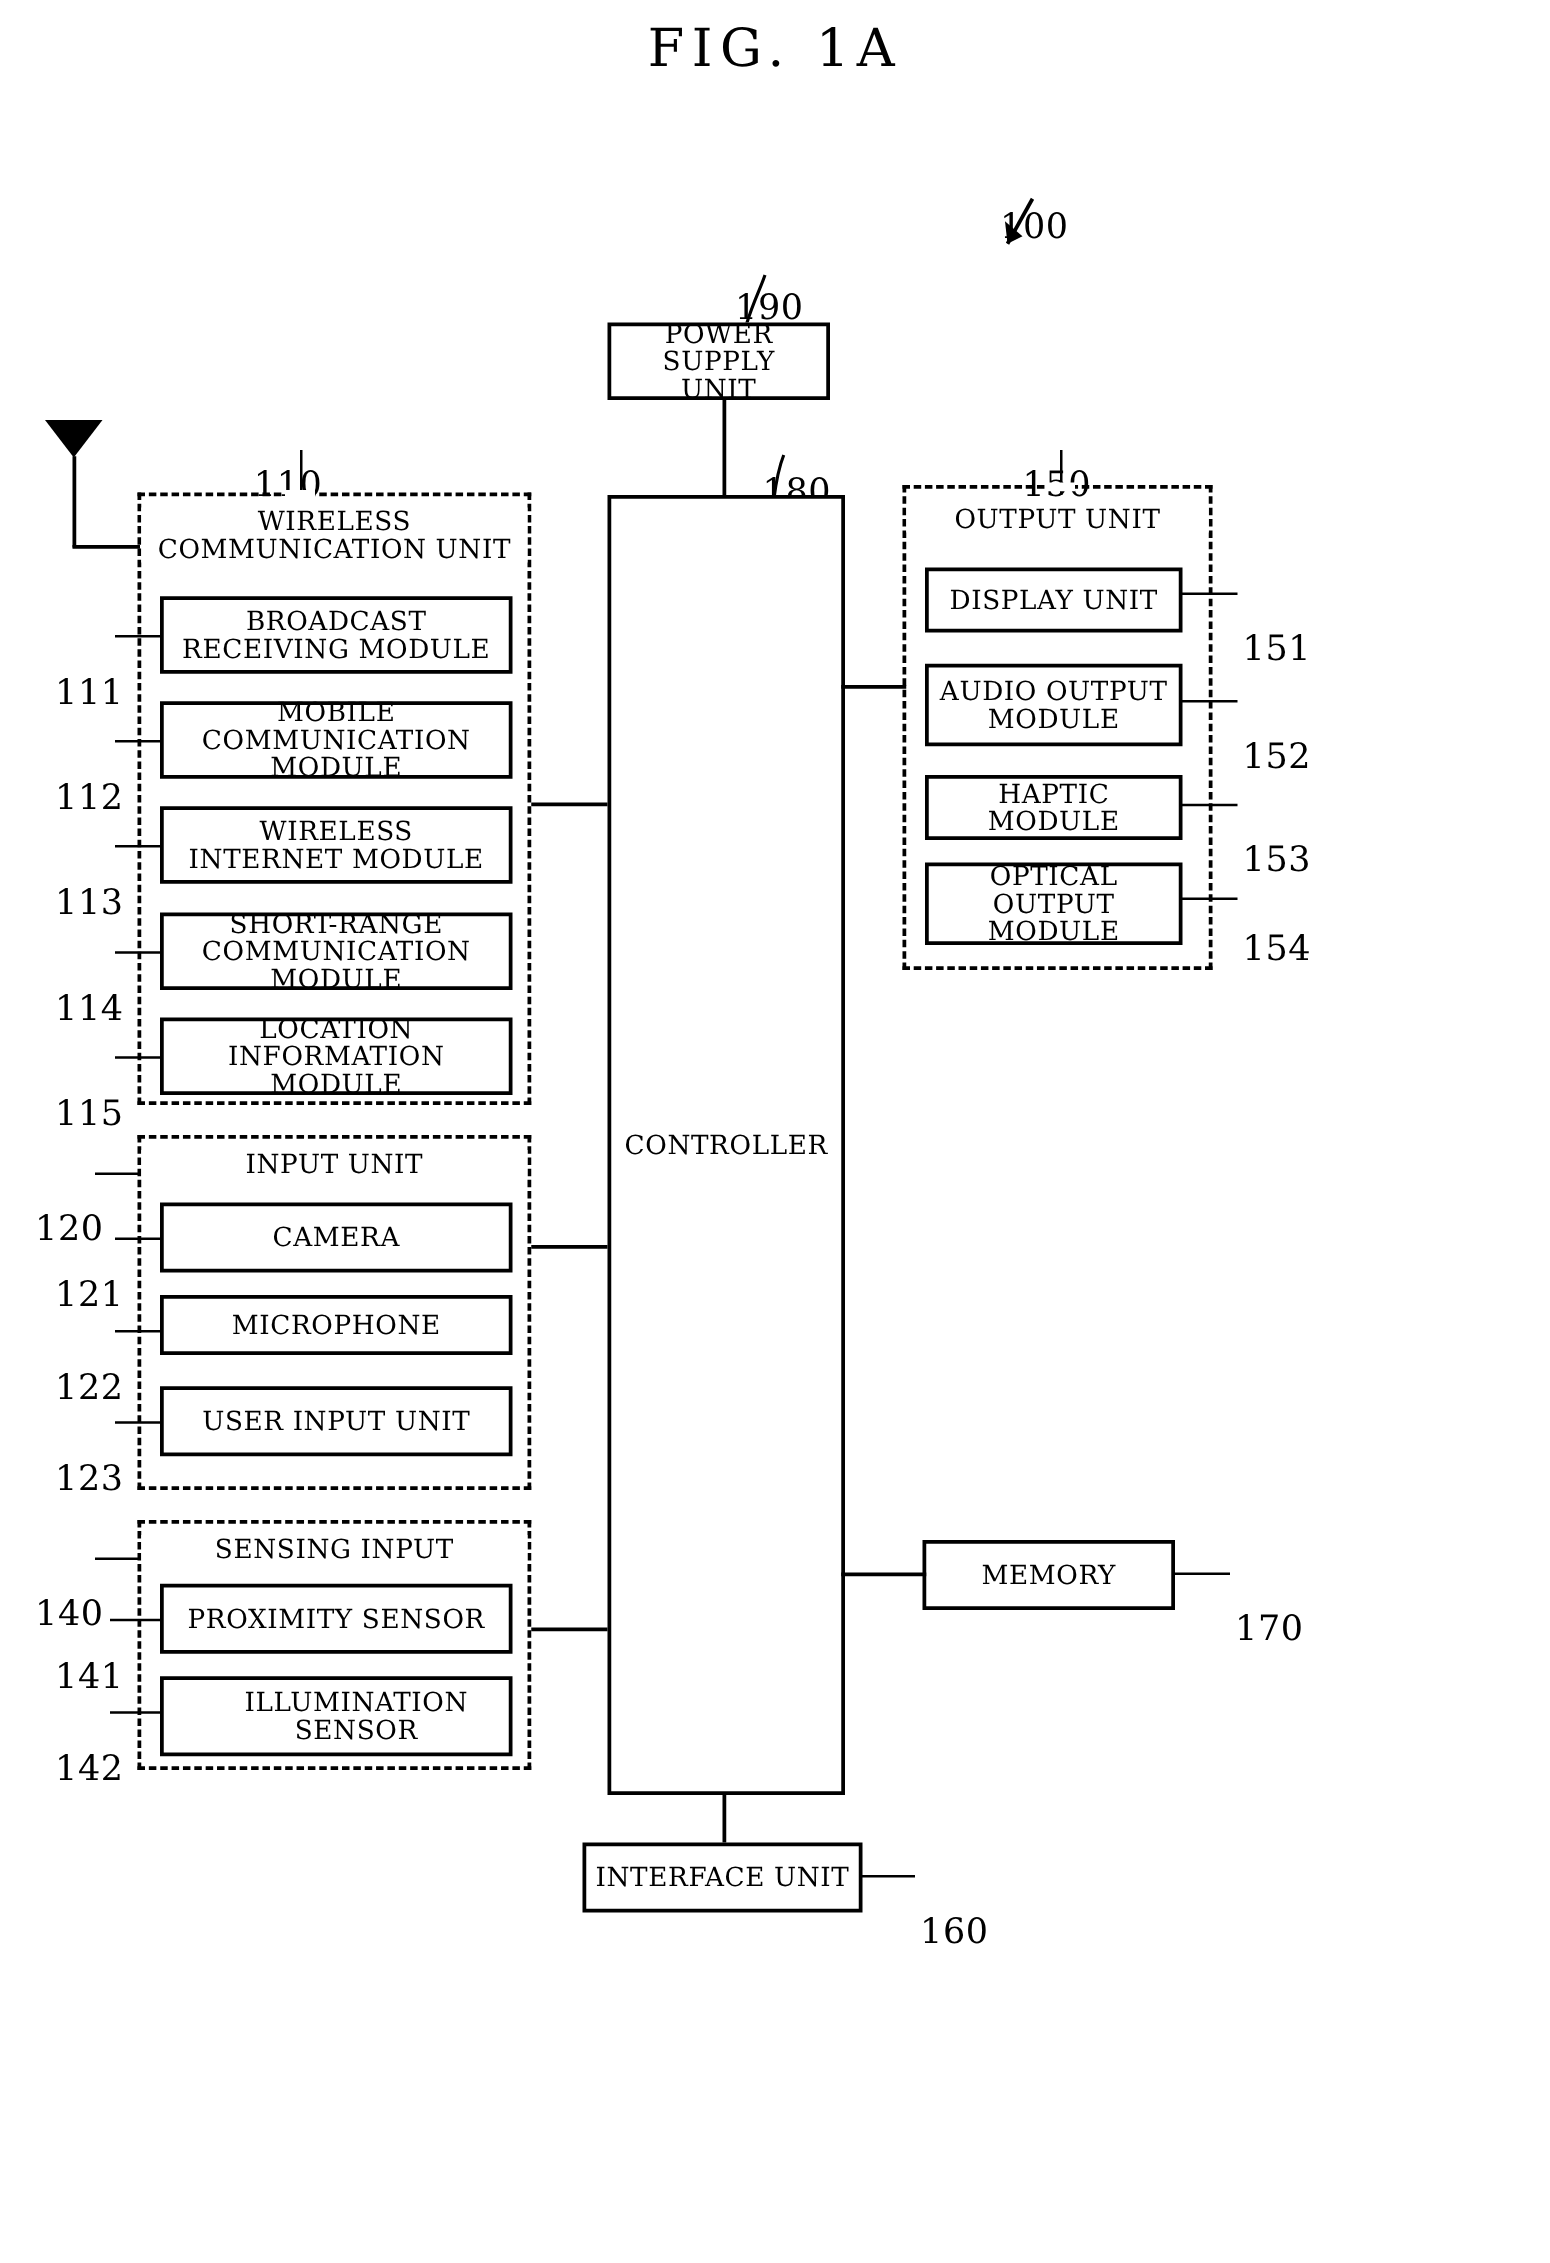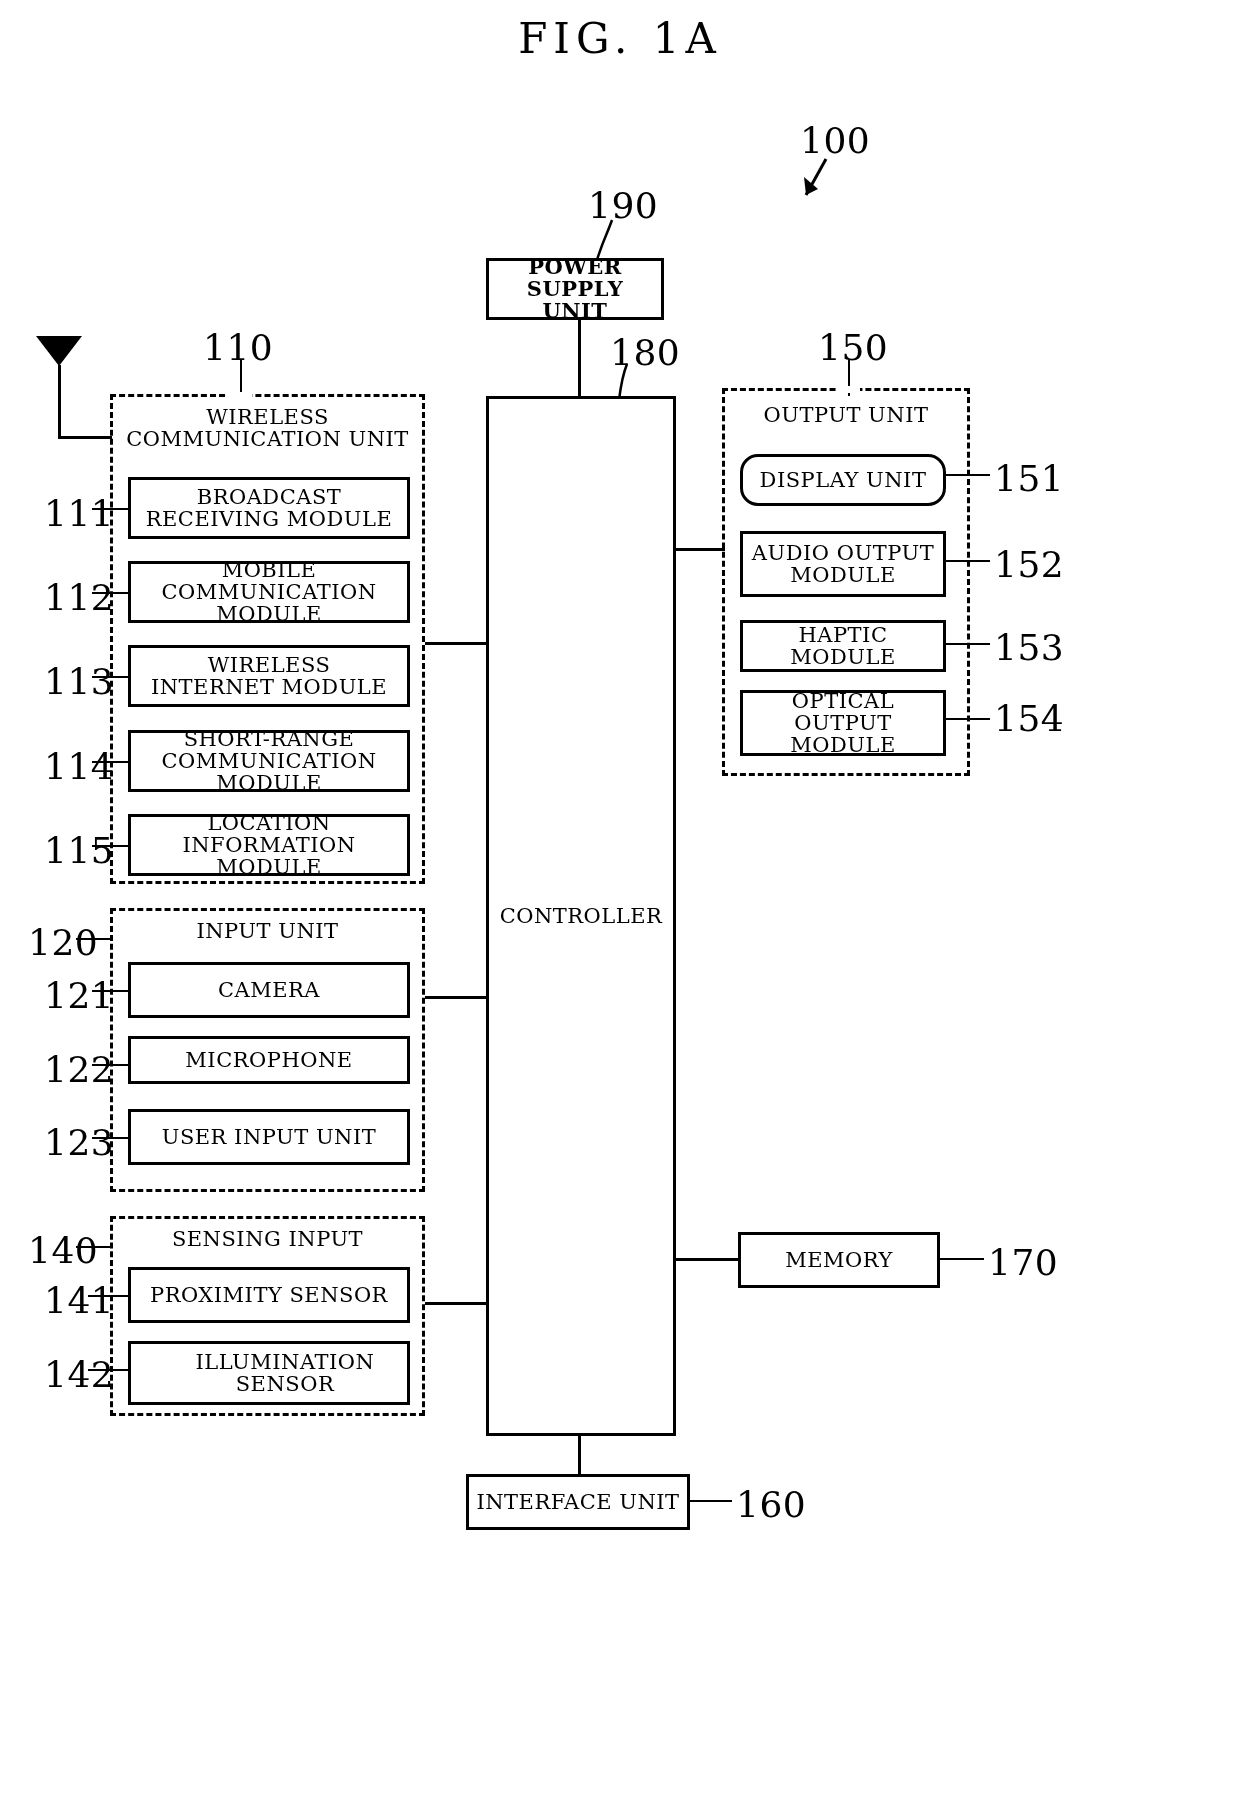--- a/index.html
+++ b/index.html
@@ -52,23 +52,24 @@
   .group-label {
     position: absolute;
     text-align: center;
     font-size: 21px;
     line-height: 1.05;
     letter-spacing: 0.5px;
     background: #fff;
   }
   .ref {
     position: absolute;
-    font-size: 36px;
+    font-size: 28px;
     letter-spacing: 0.5px;
     white-space: nowrap;
+    margin-top: 44px;
   }
   .hline {
     position: absolute;
     height: 0;
     border-top: 3px solid #000;
   }
   .vline {
     position: absolute;
     width: 0;
     border-left: 3px solid #000;
@@ -112,21 +113,21 @@
     <path d="M56,4 L36,40" stroke="#000" stroke-width="3" fill="none"></path>
     <path d="M36,40 L34,22 L48,34 Z" fill="#000"></path>
   </svg>
 
   <div class="ref" style="left:588px; top:185px;">190</div>
 
   <svg style="position:absolute; left:575px; top:218px;" width="50" height="45">
     <path d="M37,2 C33,14 28,22 22,42" stroke="#000" stroke-width="2.5" fill="none"></path>
   </svg>
 
-  <div class="solid-box" id="powerBox" style="left:486px; top:258px; width:178px; height:62px;font-weight:bold;">
+  <div class="solid-box" id="powerBox" style="left:486px; top:258px; width:178px; height:62px;">
     <span style="white-space:pre-line;">POWER SUPPLY
 UNIT</span>
   </div>
 
   <div class="vline" style="left:578px; top:320px; height:76px;"></div>
 
   <div class="ref" style="left:610px; top:332px;">180</div>
   <svg style="position:absolute; left:605px; top:362px;" width="40" height="42">
     <path d="M22,2 C18,12 16,22 14,38" stroke="#000" stroke-width="2.5" fill="none"></path>
   </svg>
@@ -231,21 +232,21 @@
   <div class="hline" style="left:425px; top:1302px; width:61px;"></div>
 
   <div class="ref" style="left:818px; top:327px;">150</div>
   <div class="lead-v" style="left:848px; top:360px; height:36px;"></div>
 
   <div class="dashed-box" style="left:722px; top:388px; width:248px; height:388px;"></div>
   <div class="mask" style="left:836px; top:386px; width:24px; height:7px;"></div>
 
   <div class="group-label" style="left:725px; top:404px; width:242px;">OUTPUT UNIT</div>
 
-  <div class="solid-box" style="left:740px; top:454px; width:206px; height:52px;border-radius:18px;">
+  <div class="solid-box" style="left:740px; top:454px; width:206px; height:52px;">
     <span>DISPLAY UNIT</span>
   </div>
   <div class="lead" style="left:944px; top:474px; width:46px;"></div>
   <div class="ref" style="left:994px; top:458px;">151</div>
 
   <div class="solid-box" style="left:740px; top:531px; width:206px; height:66px;">
     <span style="white-space:pre-line;">AUDIO OUTPUT
 MODULE</span>
   </div>
   <div class="lead" style="left:944px; top:560px; width:46px;"></div>

